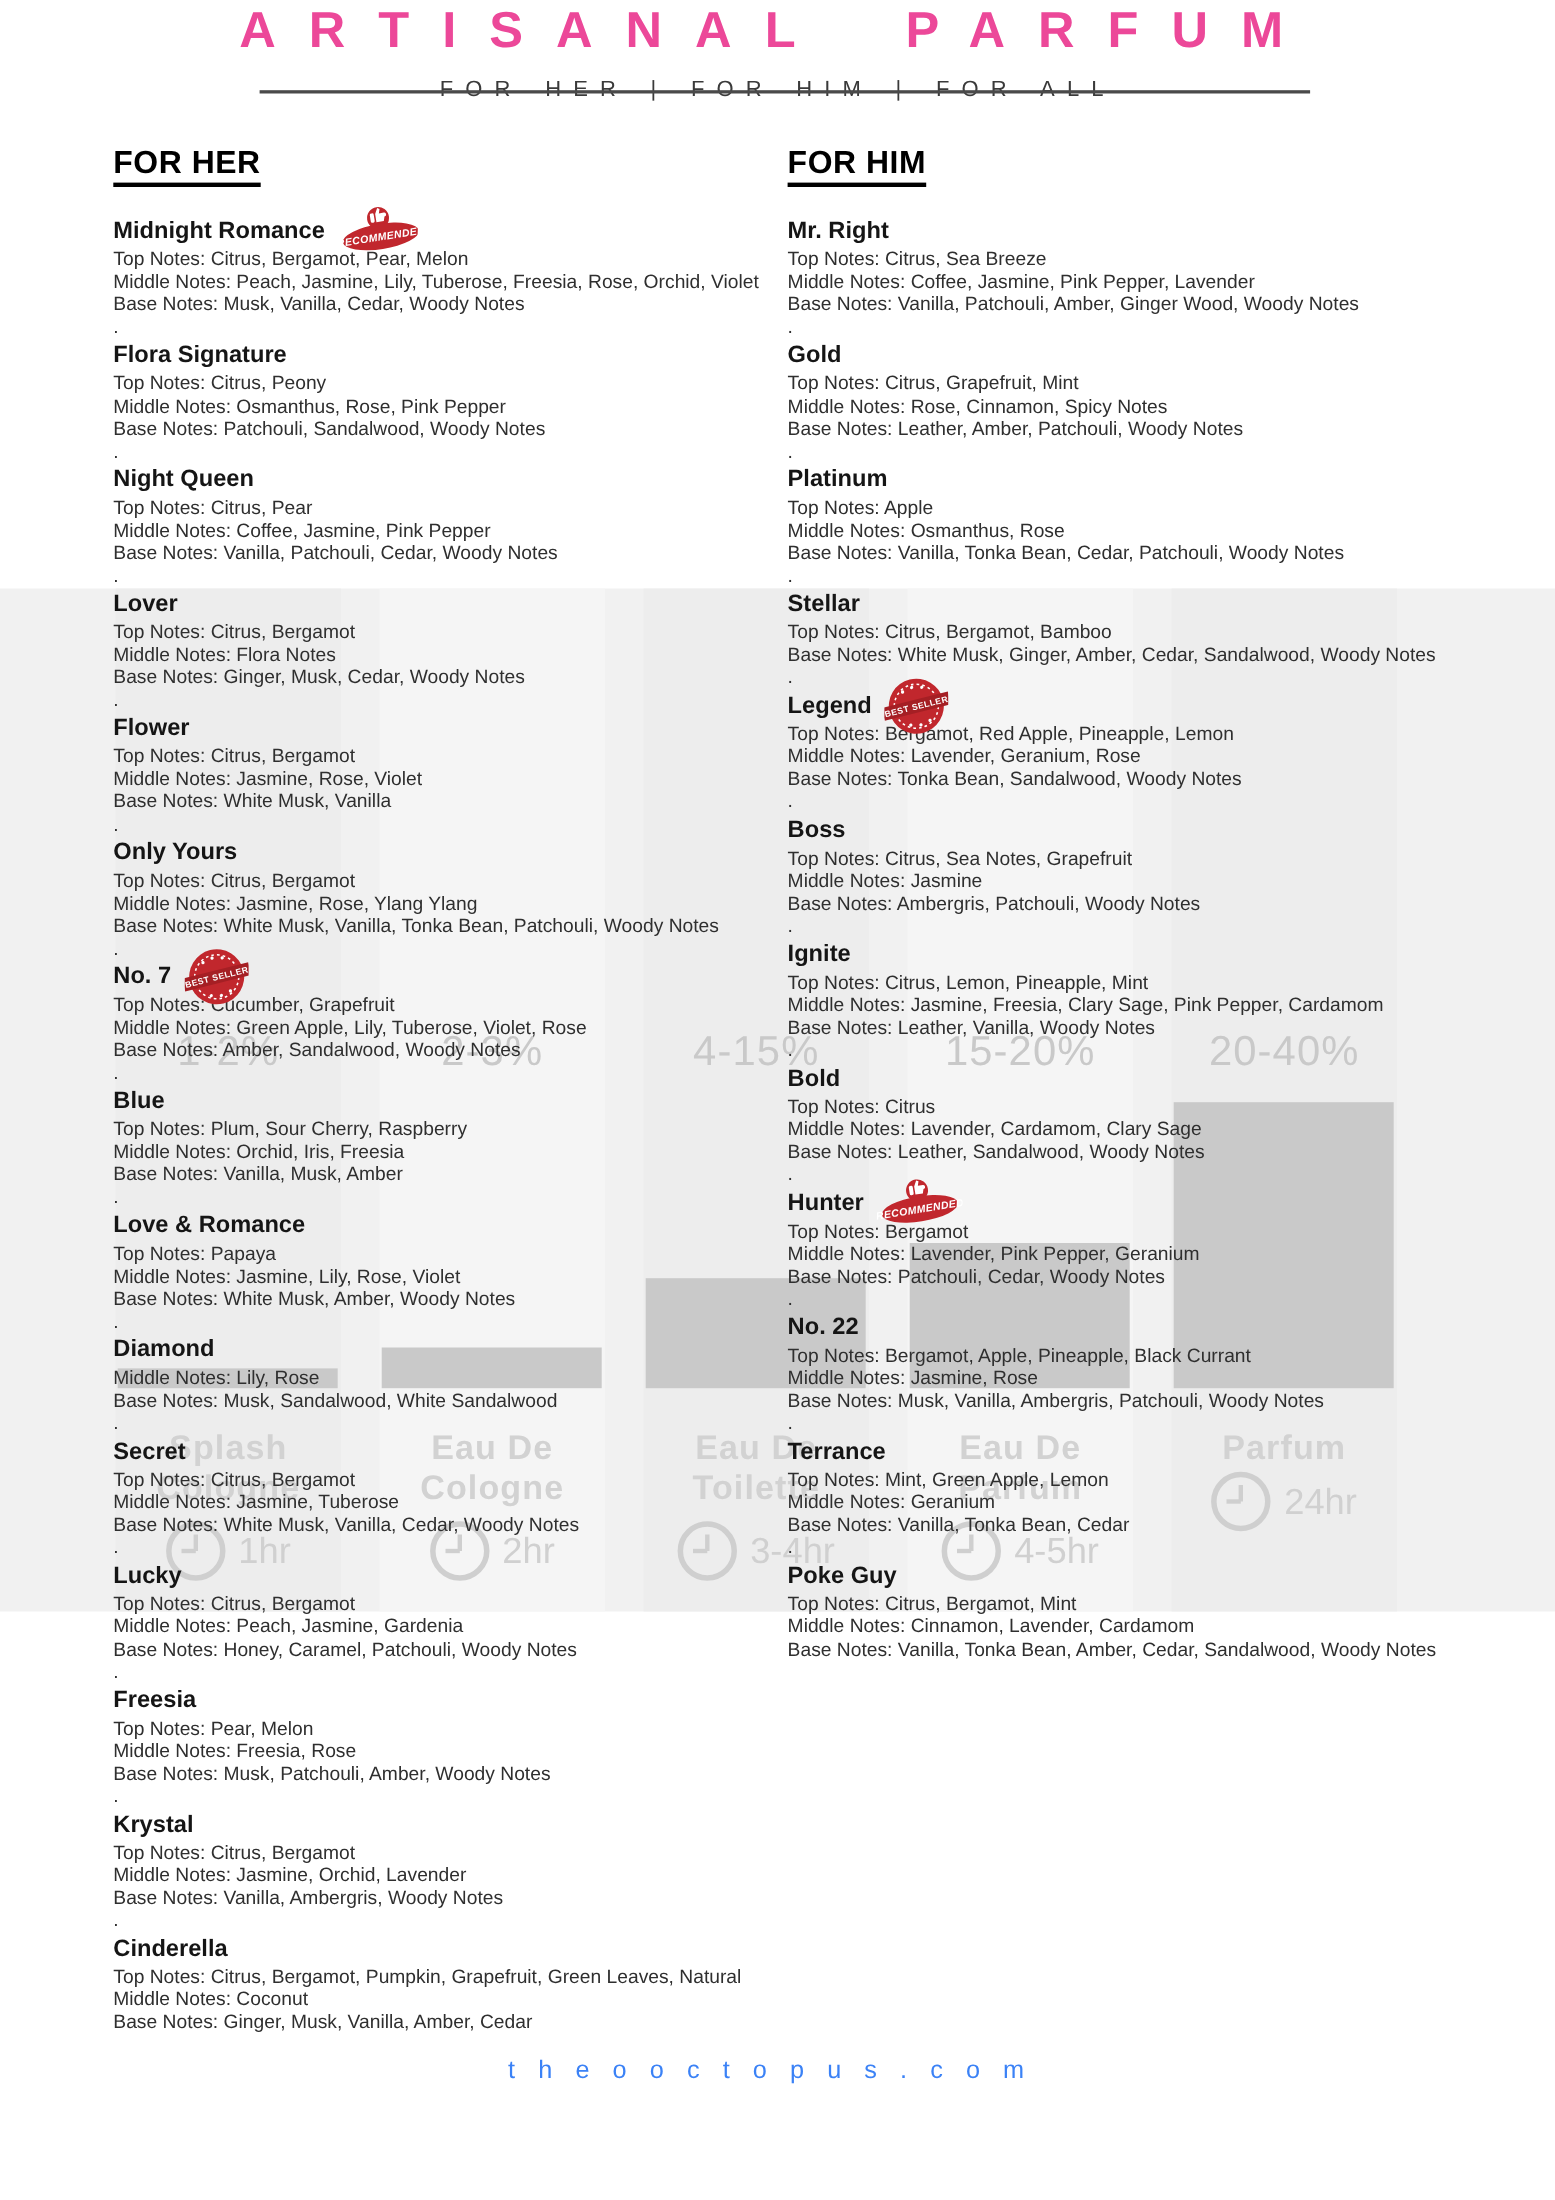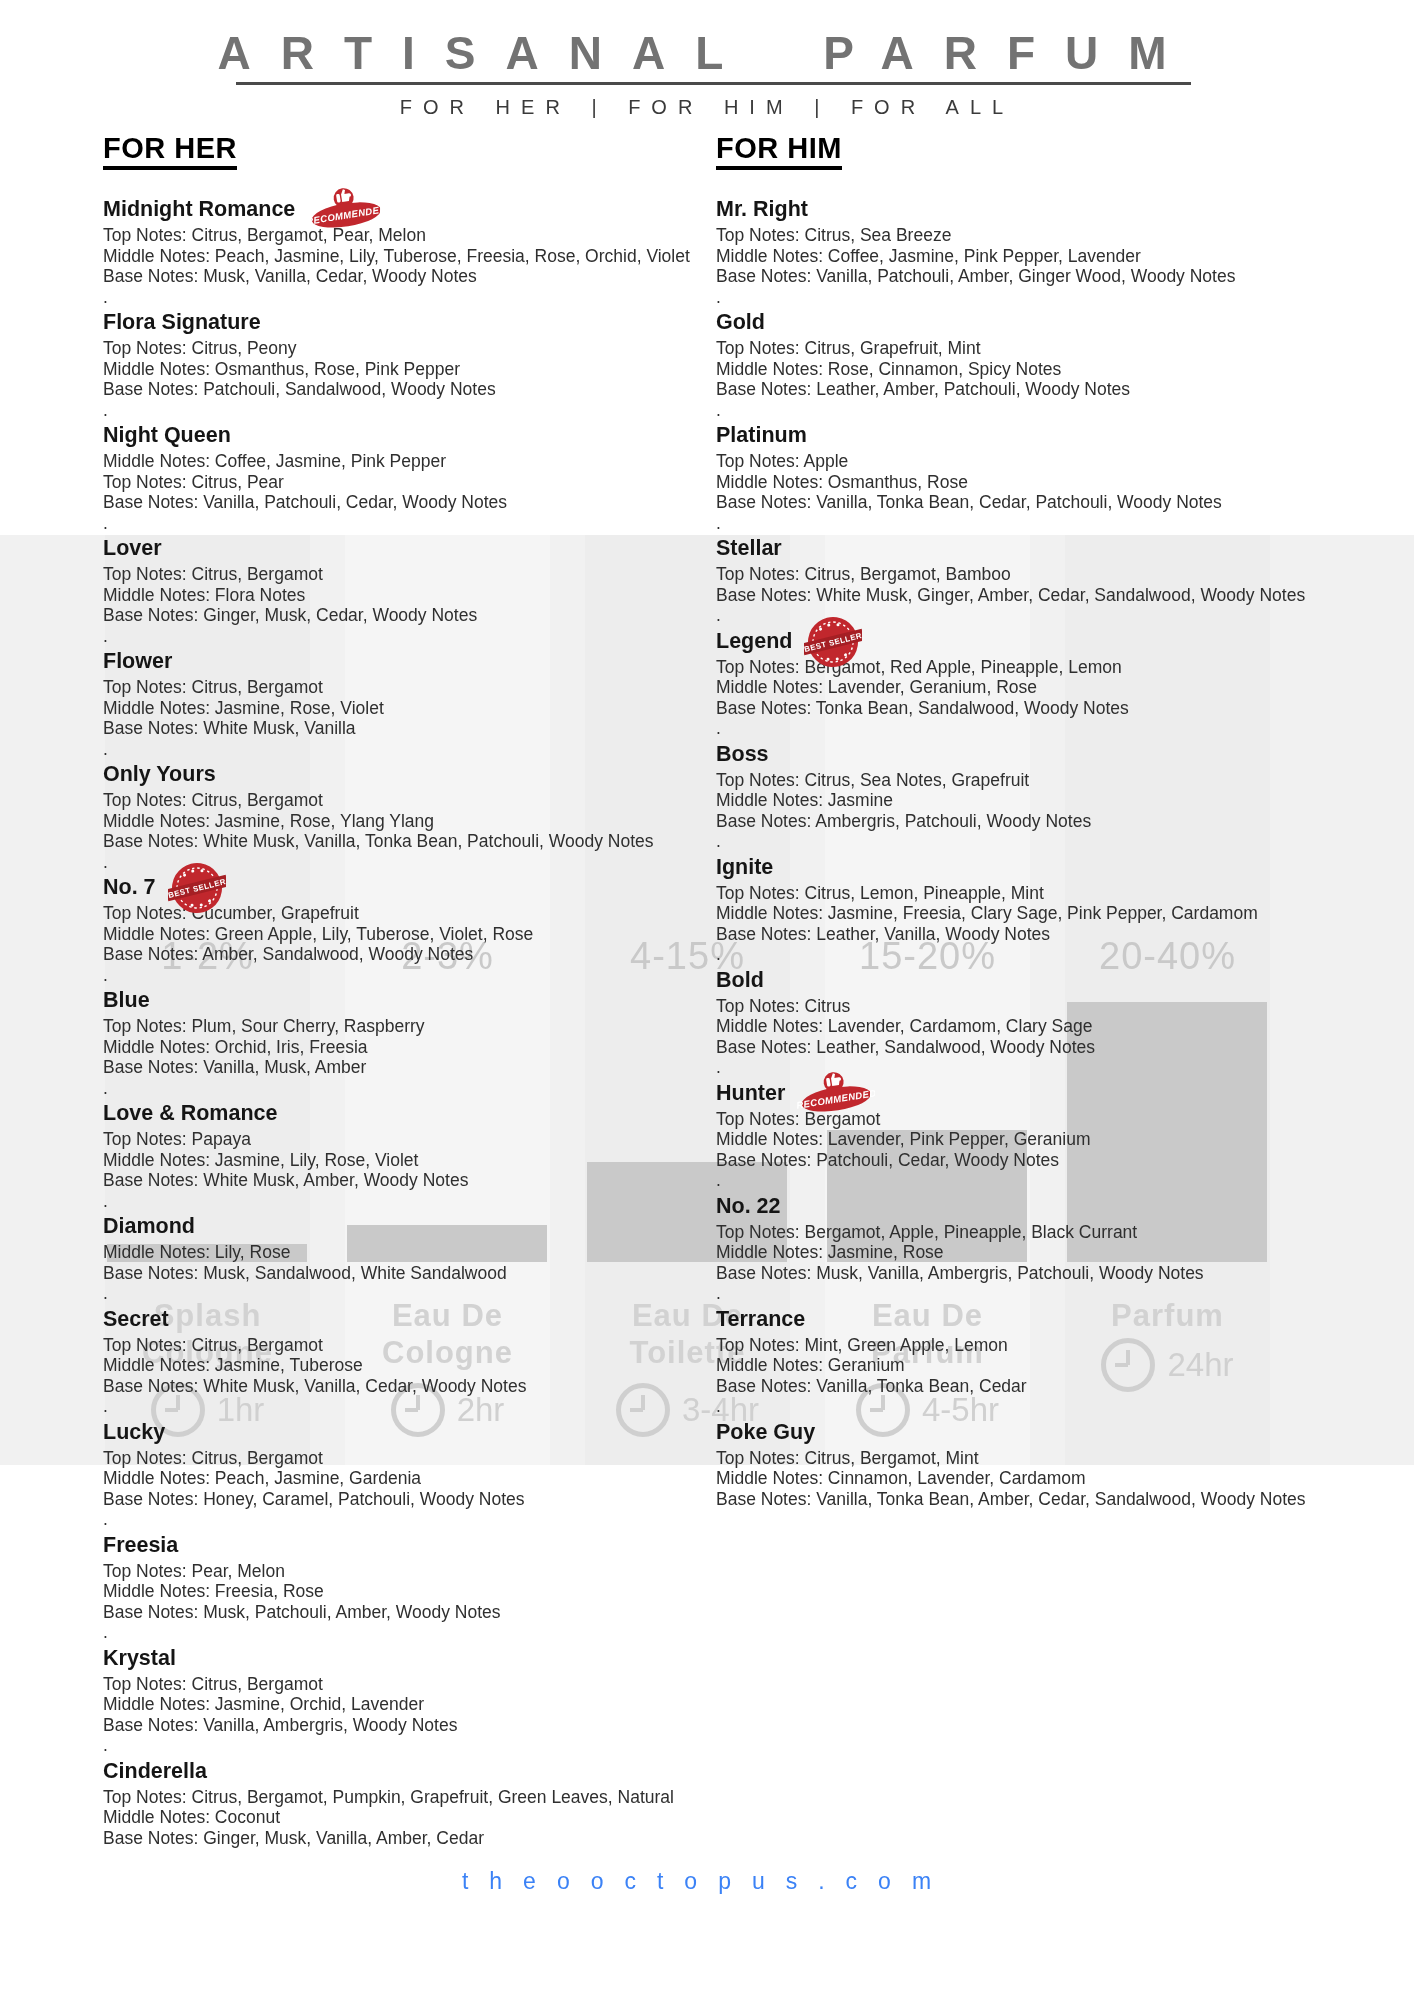--- a/index.html
+++ b/index.html
@@ -3,21 +3,21 @@
 <meta charset="utf-8">
 <style>
   html,body{margin:0;padding:0;}
   body{
     width:1414px;height:2000px;position:relative;overflow:hidden;
     background:#ffffff;font-family:"Liberation Sans",sans-serif;color:#111;
   }
   
   .header{position:absolute;top:0;left:0;width:1414px;text-align:center;z-index:3;}
   .brand-title{
-    margin-top:26px;font-size:46px;font-weight:700;color:#737373;
+    font-size:46px;font-weight:700;color:#ec4899;
     letter-spacing:30px;word-spacing:28px;white-space:nowrap;
   }
   .brand-rule{position:absolute;left:236px;top:82px;width:955px;height:3px;background:#4a4a4a;}
   .brand-sub{
     margin-top:16px;font-size:20px;color:#3a3a3a;letter-spacing:11px;word-spacing:4px;white-space:nowrap;
   }
   
   .wm-band{position:absolute;left:0;top:535px;width:1414px;height:930px;background:#f1f1f1;z-index:0;}
   .wm-col{position:absolute;top:535px;width:205px;height:930px;z-index:1;}
   .wm-stripe{position:absolute;inset:0;}
@@ -185,22 +185,22 @@
       </div>
     <div class="dot">.</div>
   </div>
 
   <div class="item">
     <div class="item-name">
       <span class="item-name-text">Night Queen</span>
 
     </div>
     <div class="notes">
+        <div class="note">Top Notes: Citrus, Pear</div>
         <div class="note">Middle Notes: Coffee, Jasmine, Pink Pepper</div>
-        <div class="note">Top Notes: Citrus, Pear</div>
         <div class="note">Base Notes: Vanilla, Patchouli, Cedar, Woody Notes</div>
       </div>
     <div class="dot">.</div>
   </div>
 
   <div class="item">
     <div class="item-name">
       <span class="item-name-text">Lover</span>
 
     </div>

